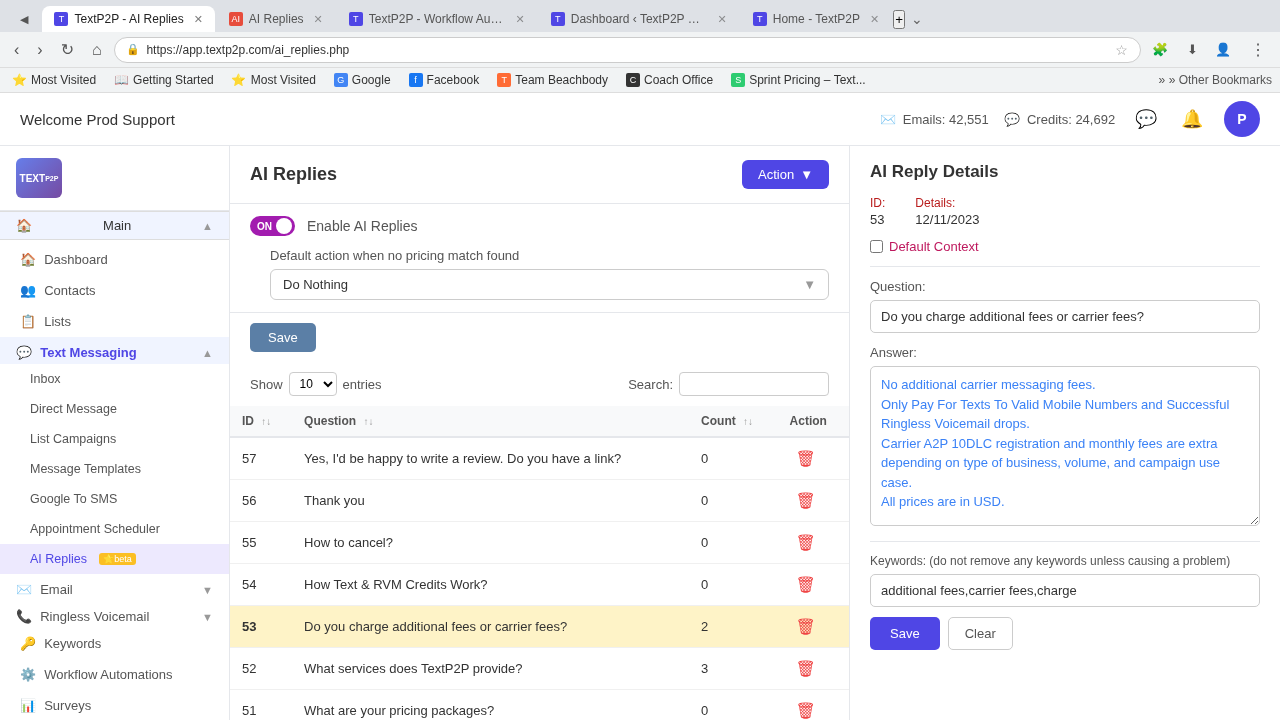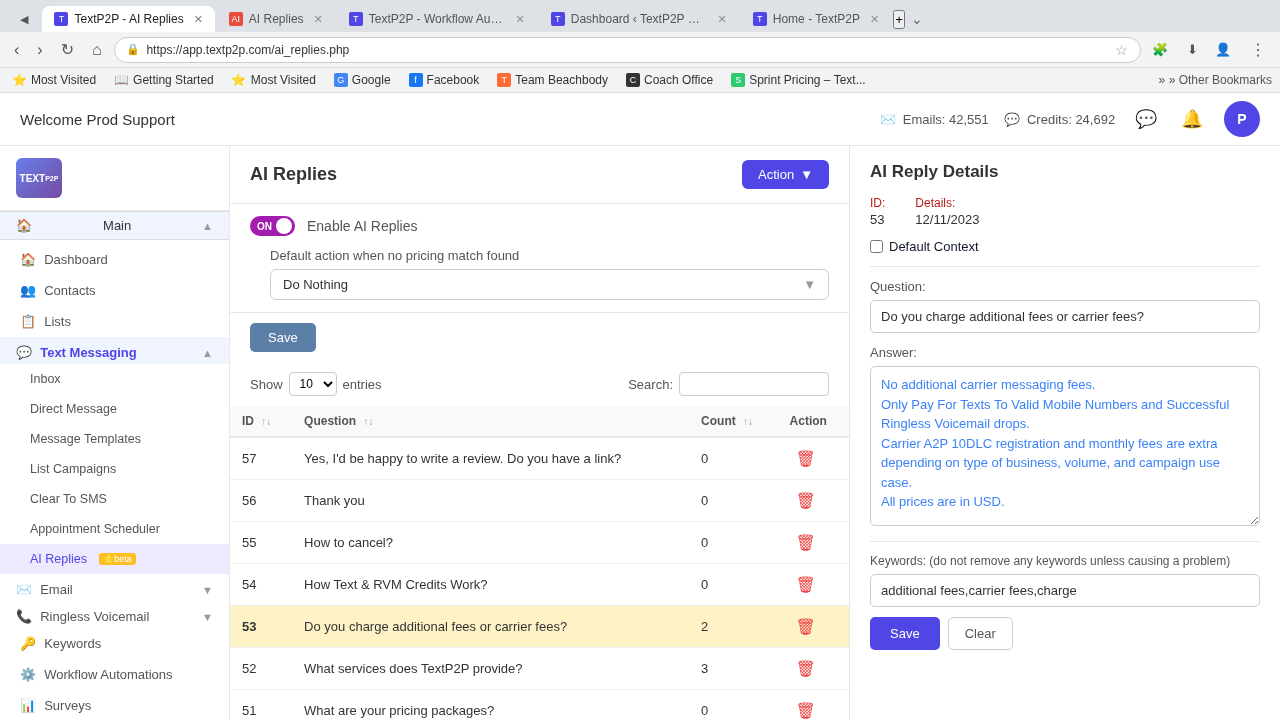--- a/index.html
+++ b/index.html
@@ -86,21 +86,21 @@
     .delete-btn { background: none; border: none; cursor: pointer; color: #ef4444; font-size: 16px; padding: 2px 6px; }
 
     
     .right-panel { width: 430px; background: #fff; overflow-y: auto; padding: 16px 20px; flex-shrink: 0; }
     .right-panel-title { font-size: 17px; font-weight: 600; color: #333; margin-bottom: 14px; }
     .details-row { display: flex; gap: 30px; margin-bottom: 12px; align-items: flex-start; }
     .detail-item label { font-size: 12px; color: #b91c1c; display: block; margin-bottom: 2px; }
     .detail-item .value { font-size: 13px; color: #333; font-weight: 500; }
     .checkbox-row { display: flex; align-items: center; gap: 6px; margin-bottom: 12px; }
     .checkbox-row input[type=checkbox] { cursor: pointer; }
-    .checkbox-row label { font-size: 13px; color: #0f172a; cursor: pointer; }
+    .checkbox-row label { font-size: 13px; color: #be185d; cursor: pointer; }
     .field-label { font-size: 13px; color: #555; margin-bottom: 6px; font-weight: 500; }
     .text-input { width: 100%; border: 1px solid #ccc; border-radius: 5px; padding: 8px 10px; font-size: 13px; color: #333; background: #fff; }
     .text-area { width: 100%; border: 1px solid #ccc; border-radius: 5px; padding: 8px 10px; font-size: 13px; color: #3b82f6; background: #fff; resize: vertical; min-height: 160px; font-family: inherit; line-height: 1.5; }
     .keywords-input { width: 100%; border: 1px solid #ccc; border-radius: 5px; padding: 8px 10px; font-size: 13px; color: #333; background: #fff; }
     .keywords-label { font-size: 12px; color: #555; margin-bottom: 6px; }
     .action-row { display: flex; gap: 8px; margin-top: 10px; }
     .save-detail-btn { background: #4f46e5; color: white; border: none; padding: 8px 20px; border-radius: 5px; cursor: pointer; font-size: 13px; font-weight: 500; }
     .clear-btn { background: none; border: 1px solid #ccc; padding: 8px 16px; border-radius: 5px; cursor: pointer; font-size: 13px; color: #555; }
     .section-divider { border: none; border-top: 1px solid #e5e7eb; margin: 12px 0; }
 
@@ -253,27 +253,27 @@
           <span class="expand-icon">▲</span>
         </div>
 
         <div class="sidebar-item sub">
           <span>Inbox</span>
         </div>
         <div class="sidebar-item sub">
           <span>Direct Message</span>
         </div>
         <div class="sidebar-item sub">
+          <span>List Campaigns</span>
+        </div>
+        <div class="sidebar-item sub">
           <span>Message Templates</span>
         </div>
         <div class="sidebar-item sub">
-          <span>List Campaigns</span>
-        </div>
-        <div class="sidebar-item sub">
-          <span>Clear To SMS</span>
+          <span>Google To SMS</span>
         </div>
         <div class="sidebar-item sub">
           <span>Appointment Scheduler</span>
         </div>
         <div class="sidebar-item sub active-sub" style="color:#4f46e5;background:#ede9fe;">
           <span>AI Replies</span>
           <span class="badge-beta">⭐beta</span>
         </div>
 
         <div class="sidebar-section-header">

